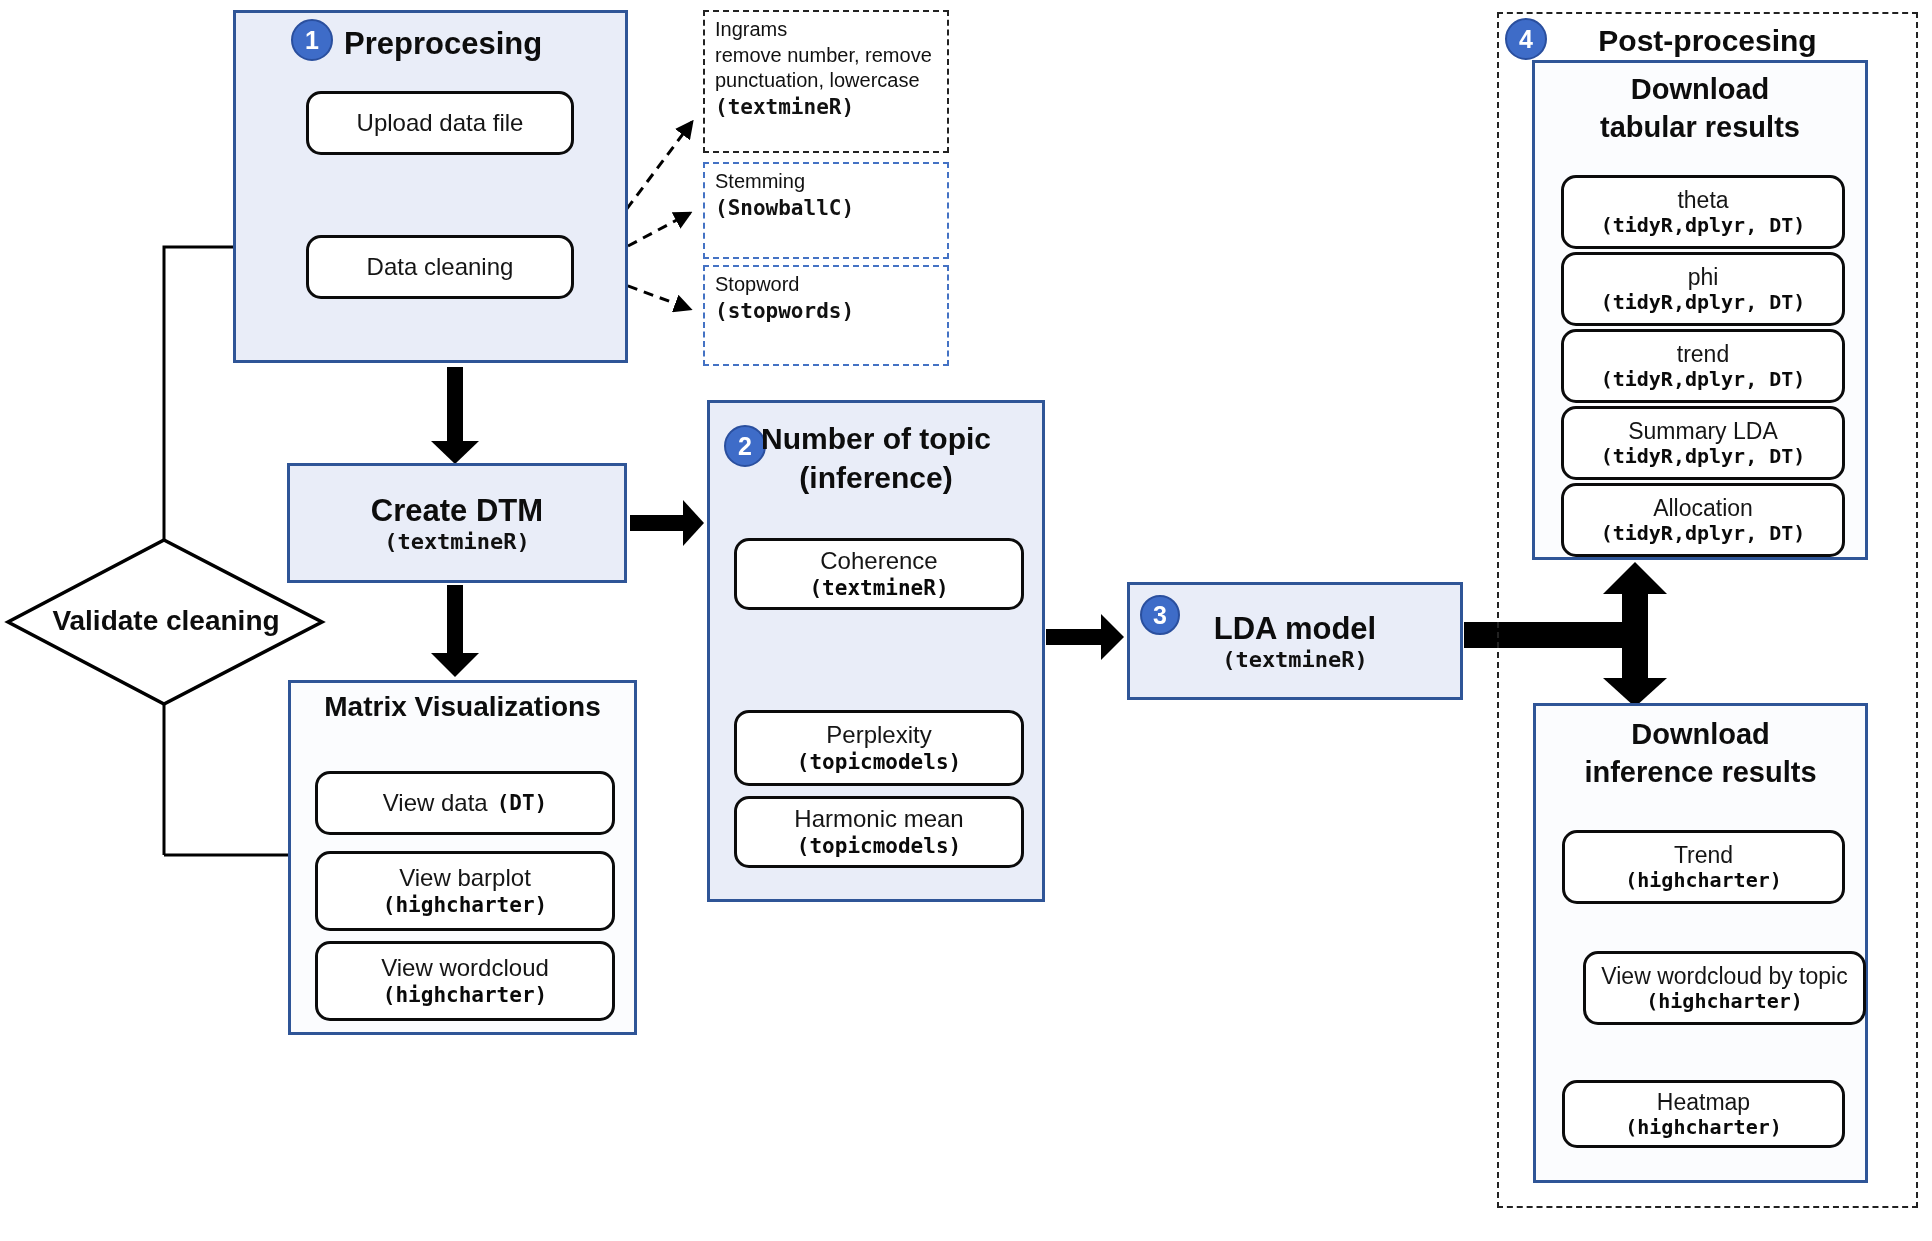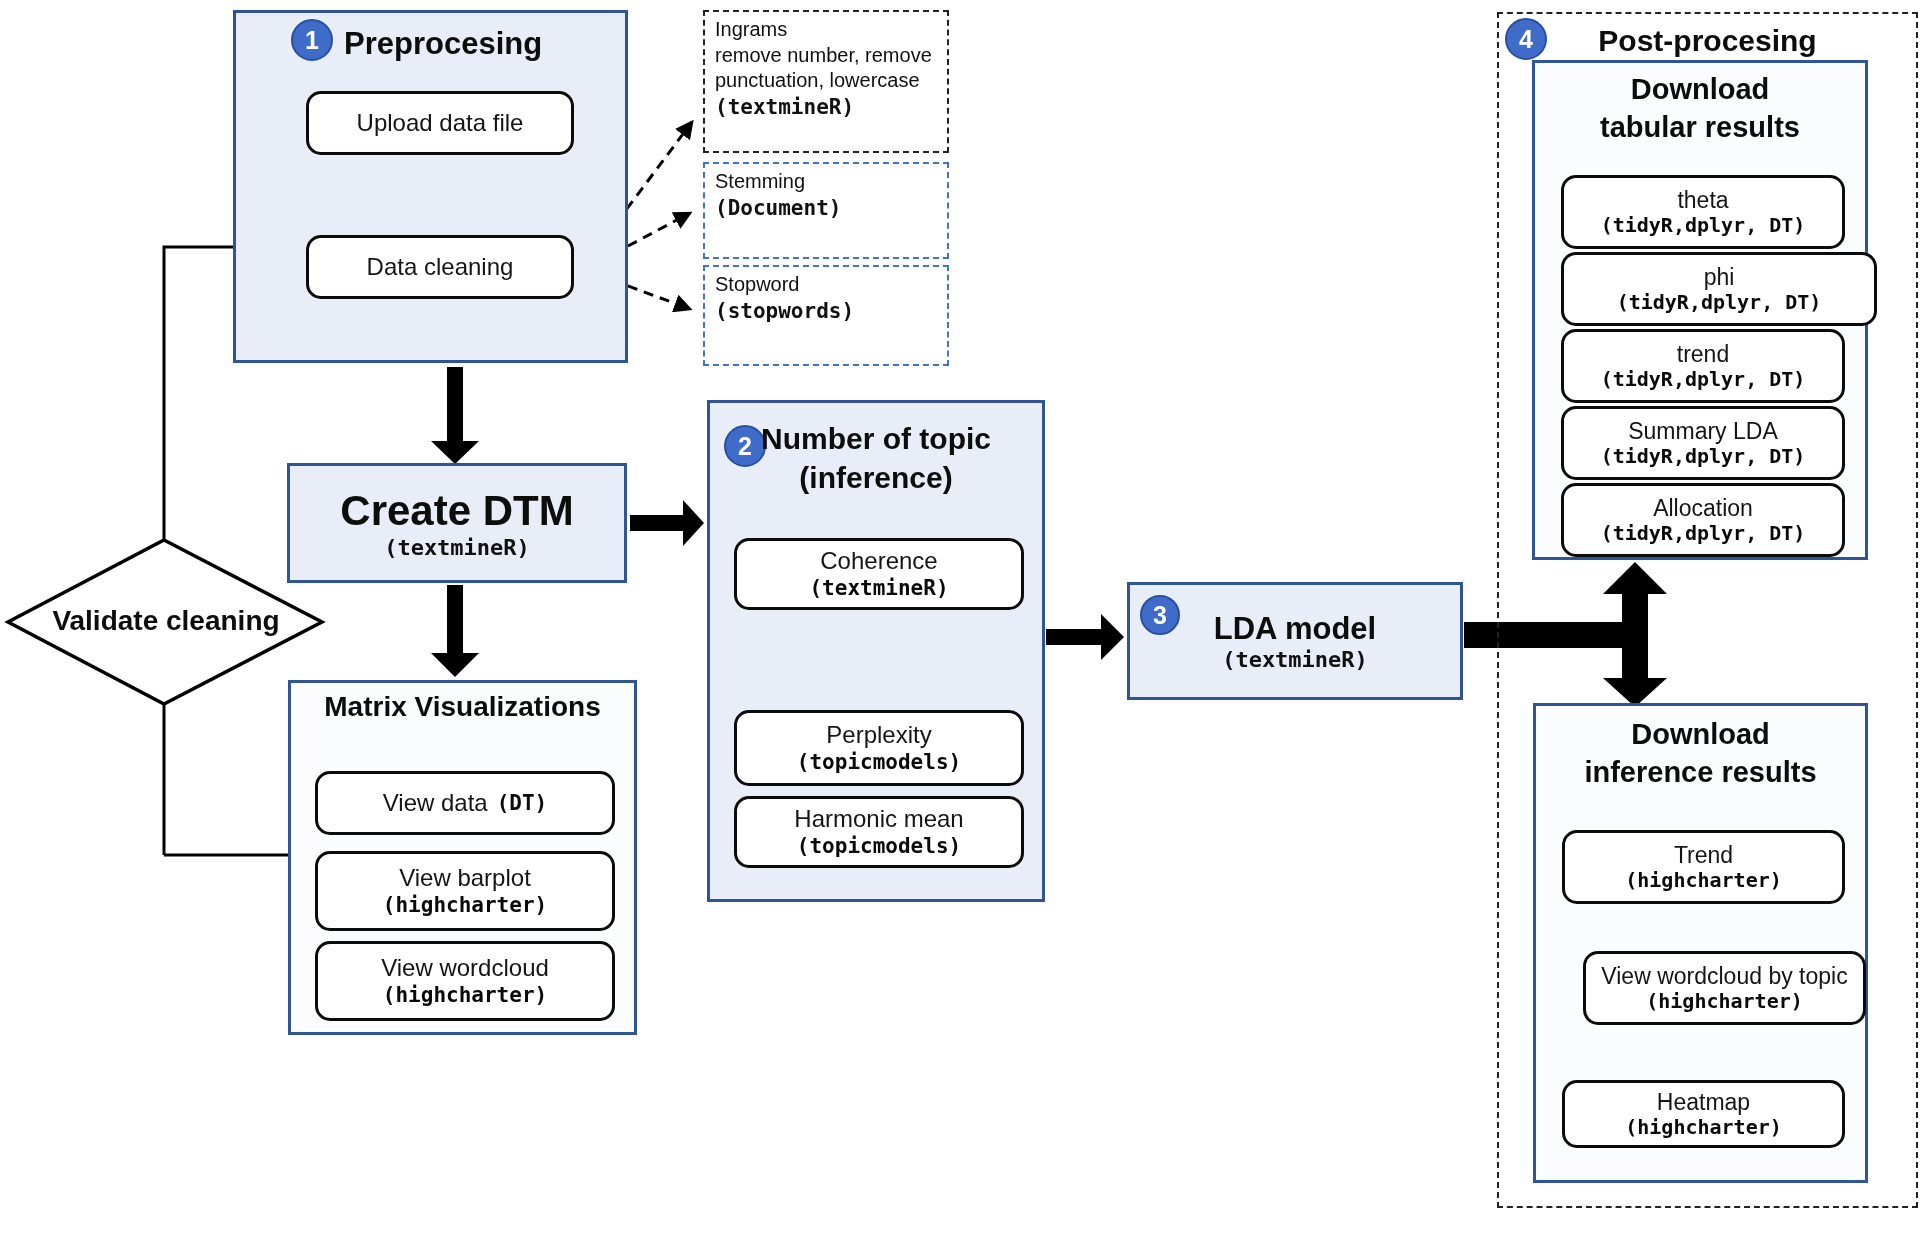--- a/index.html
+++ b/index.html
@@ -106,30 +106,30 @@
   </div>
 
   <div class="note black notetext" style="left:703px; top:10px; width:246px; height:143px;">
     <div>Ingrams</div>
     <div>remove number, remove</div>
     <div>punctuation,  lowercase</div>
     <div class="mono pkg">(textmineR)</div>
   </div>
   <div class="note blue notetext" style="left:703px; top:162px; width:246px; height:97px;">
     <div>Stemming</div>
-    <div class="mono pkg">(Document)</div>
+    <div class="mono pkg">(SnowballC)</div>
   </div>
   <div class="note blue notetext" style="left:703px; top:265px; width:246px; height:101px;">
     <div>Stopword</div>
     <div class="mono pkg">(stopwords)</div>
   </div>
 
   <div class="panel" style="left:287px; top:463px; width:340px; height:120px;">
     <div class="center-col">
-      <div class="title" style="position:static; font-size:42px;">Create DTM</div>
+      <div class="title" style="position:static; font-size:31px;">Create DTM</div>
       <div class="mono" style="font-size:22px;">(textmineR)</div>
     </div>
   </div>
 
   <div class="diamond-label" style="left:26px; top:605px; width:280px;">Validate cleaning</div>
 
   <div class="panel light" style="left:288px; top:680px; width:349px; height:355px;">
     <div class="title" style="left:0; top:6px; width:100%; font-size:28px; line-height:1.3;">
       <div>Matrix Visualizations</div>
     </div>
@@ -182,21 +182,21 @@
 
   <div class="panel light" style="left:1532px; top:60px; width:336px; height:500px;">
     <div class="title" style="left:0; top:8px; width:100%; font-size:29px; line-height:1.3;">
       <div>Download</div>
       <div>tabular results</div>
     </div>
     <div class="btn" style="left:26px; top:112px; width:284px; height:74px;">
       <span class="lbl">theta</span>
       <span class="mono pkg">(tidyR,dplyr, DT)</span>
     </div>
-    <div class="btn" style="left:26px; top:189px; width:316px; height:74px;align-items:center;">
+    <div class="btn" style="left:26px; top:189px; width:284px; height:74px;align-items:center;">
       <span class="lbl">phi</span>
       <span class="mono pkg">(tidyR,dplyr, DT)</span>
     </div>
     <div class="btn" style="left:26px; top:266px; width:284px; height:74px;">
       <span class="lbl">trend</span>
       <span class="mono pkg">(tidyR,dplyr, DT)</span>
     </div>
     <div class="btn" style="left:26px; top:343px; width:284px; height:74px;">
       <span class="lbl">Summary LDA</span>
       <span class="mono pkg">(tidyR,dplyr, DT)</span>

